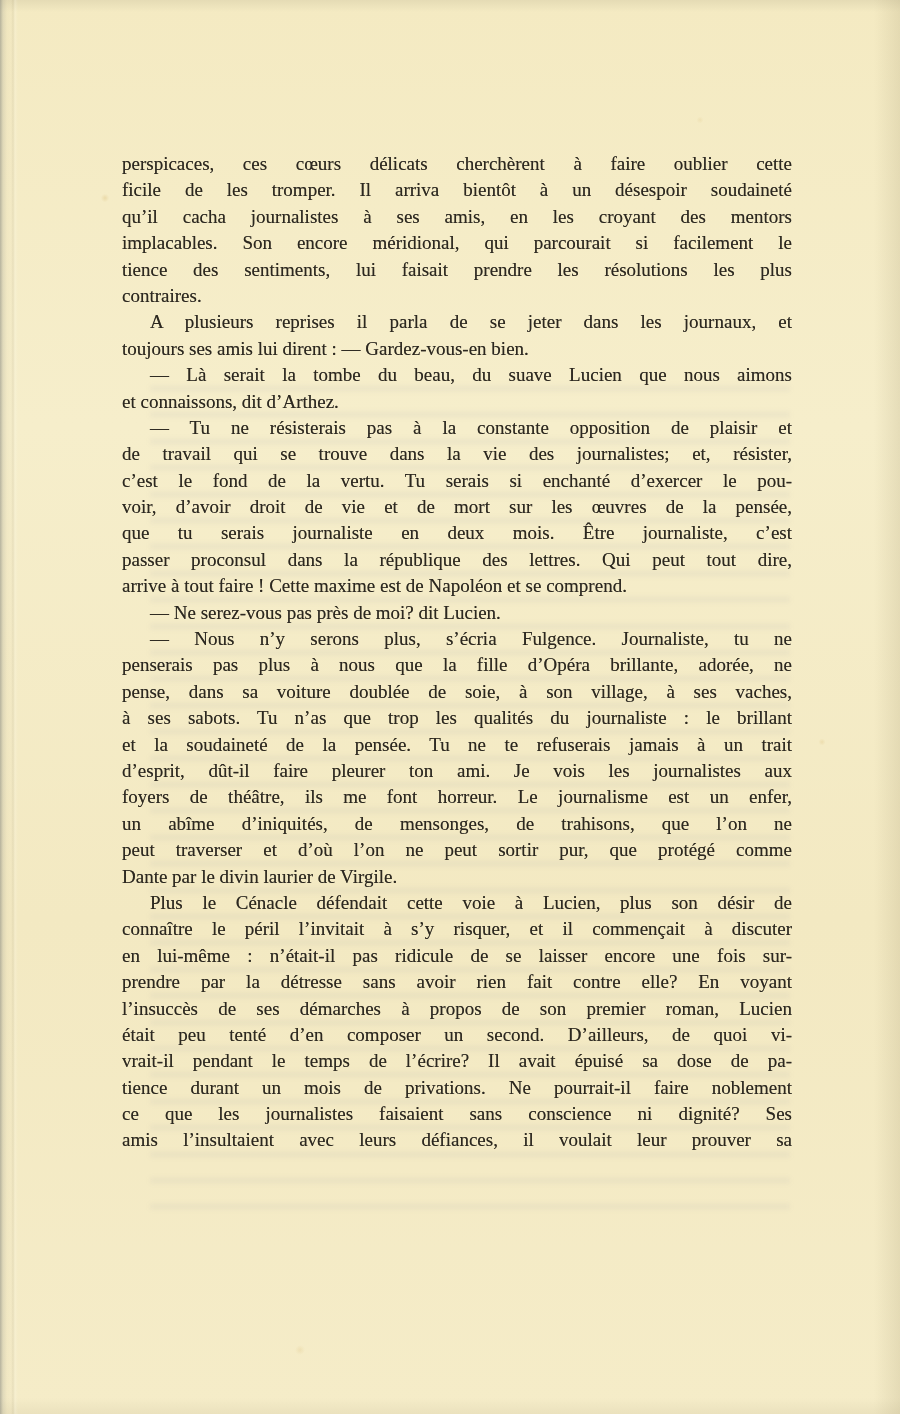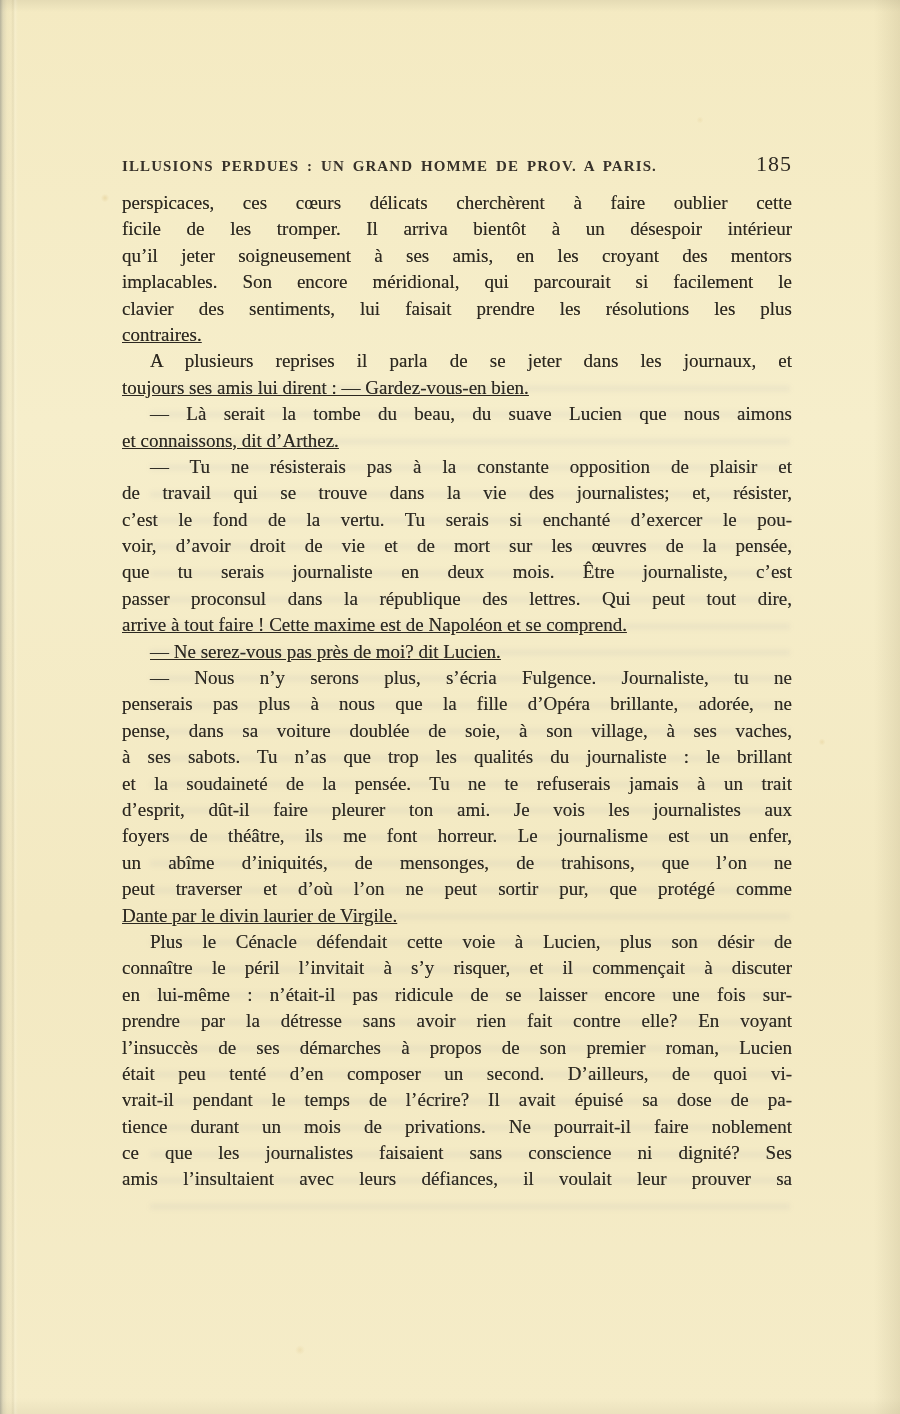--- a/index.html
+++ b/index.html
@@ -84,41 +84,36 @@
     text-shadow: 0 0 0.5px rgba(44,40,32,0.55);
   }
   .line {
     text-align: justify;
     text-align-last: justify;
     height: 26.4px;
     overflow: visible;
   }
   .line.end {
     text-align-last: left;
-    text-decoration: underline;
   }
   .line.indent {
     text-indent: 28px;
   }
 </style>
 </head>
 <body>
 
 <div class="page">
   <div class="content">
-    <div class="running-header">
-      <span class="running-title">ILLUSIONS PERDUES : UN GRAND HOMME DE PROV. A PARIS.</span>
-      <span class="page-number">185</span>
-    </div>
     <div class="body-text" id="lines-container">
         <div class="line">perspicaces, ces cœurs délicats cherchèrent à faire oublier cette</div>
-        <div class="line">ficile de les tromper. Il arriva bientôt à un désespoir intérieur</div>
-        <div class="line">qu’il jeter soigneusement à ses amis, en les croyant des mentors</div>
+        <div class="line">ficile de les tromper. Il arriva bientôt à un désespoir soudaineté</div>
+        <div class="line">qu’il cacha journalistes à ses amis, en les croyant des mentors</div>
         <div class="line">implacables. Son encore méridional, qui parcourait si facilement le</div>
-        <div class="line">clavier des sentiments, lui faisait prendre les résolutions les plus</div>
+        <div class="line">tience des sentiments, lui faisait prendre les résolutions les plus</div>
         <div class="line end">contraires.</div>
         <div class="line indent">A plusieurs reprises il parla de se jeter dans les journaux, et</div>
         <div class="line end">toujours ses amis lui dirent : — Gardez-vous-en bien.</div>
         <div class="line indent">— Là serait la tombe du beau, du suave Lucien que nous aimons</div>
         <div class="line end">et connaissons, dit d’Arthez.</div>
         <div class="line indent">— Tu ne résisterais pas à la constante opposition de plaisir et</div>
         <div class="line">de travail qui se trouve dans la vie des journalistes; et, résister,</div>
         <div class="line">c’est le fond de la vertu. Tu serais si enchanté d’exercer le pou-</div>
         <div class="line">voir, d’avoir droit de vie et de mort sur les œuvres de la pensée,</div>
         <div class="line">que tu serais journaliste en deux mois. Être journaliste, c’est</div>

